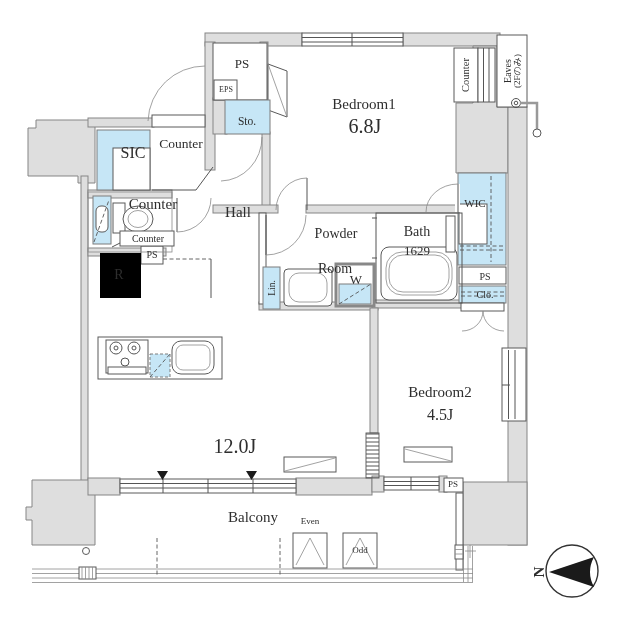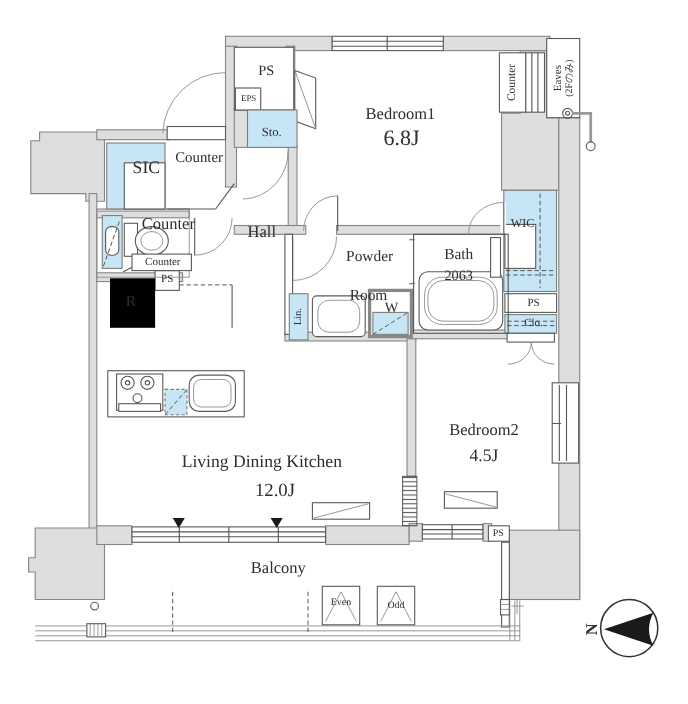--- a/index.html
+++ b/index.html
@@ -248,34 +248,33 @@
   <div class="lbl" style="left:181px;top:144px;font-size:13.5px">Counter</div>
   <div class="lbl" style="left:133px;top:153px;font-size:16px">SIC</div>
   <div class="lbl" style="left:153px;top:204px;font-size:15px">Counter</div>
   <div class="lbl" style="left:148px;top:238px;font-size:10px">Counter</div>
   <div class="lbl" style="left:238px;top:212px;font-size:15px">Hall</div>
   <div class="lbl" style="left:152px;top:254px;font-size:10px">PS</div>
   <div class="lbl" style="left:119px;top:275px;font-size:14px">R</div>
   <div class="lbl" style="left:336px;top:234px;font-size:14px">Powder</div>
   <div class="lbl" style="left:335px;top:269px;font-size:14px">Room</div>
   <div class="lbl" style="left:417px;top:232px;font-size:14px">Bath</div>
-  <div class="lbl" style="left:417px;top:251px;font-size:13px">2063</div>
+  <div class="lbl" style="left:417px;top:251px;font-size:13px">1629</div>
   <div class="lbl" style="left:356px;top:280px;font-size:13px">W</div>
   <div class="lbl vert" style="left:272px;top:288px;font-size:9.5px">Lin.</div>
   <div class="lbl" style="left:475px;top:203px;font-size:11px">WIC</div>
   <div class="lbl" style="left:485px;top:276px;font-size:10px">PS</div>
   <div class="lbl" style="left:485px;top:294px;font-size:10px">Clo.</div>
   <div class="lbl" style="left:364px;top:104px;font-size:15px">Bedroom1</div>
   <div class="lbl" style="left:365px;top:126px;font-size:20px">6.8J</div>
   <div class="lbl" style="left:440px;top:392px;font-size:15px">Bedroom2</div>
   <div class="lbl" style="left:440px;top:415px;font-size:16px">4.5J</div>
-  <div class="lbl" style="left:238px;top:420px;font-size:16px">Living Dining Kitchen</div>
-  <div class="lbl" style="left:250px;top:446px;font-size:17px">12.0J</div>
+  <div class="lbl" style="left:235px;top:446px;font-size:20px">12.0J</div>
   <div class="lbl" style="left:253px;top:517px;font-size:15px">Balcony</div>
-  <div class="lbl" style="left:310px;top:548px;font-size:9px">Even</div>
+  <div class="lbl" style="left:310px;top:522px;font-size:9px">Even</div>
   <div class="lbl" style="left:360px;top:551px;font-size:9px">Odd</div>
   <div class="lbl vert" style="left:466px;top:75px;font-size:10.5px">Counter</div>
   <div class="lbl vert" style="left:512px;top:71px;font-size:10px">
     <div>Eaves</div>
     <div style="font-size:9px">(2Fのみ)</div>
   </div>
   <div class="lbl" style="left:453px;top:485px;font-size:9px">PS</div>
   <div class="lbl vert" style="left:539px;top:572px;font-size:15px;font-weight:bold">N</div>
 </div>
 

